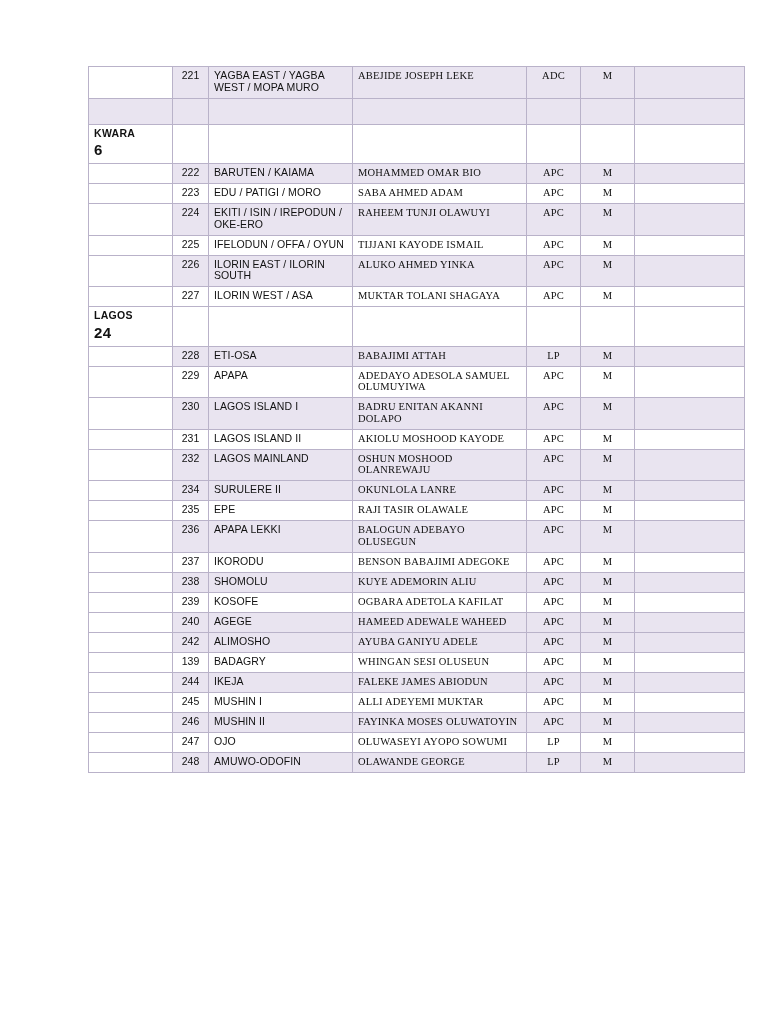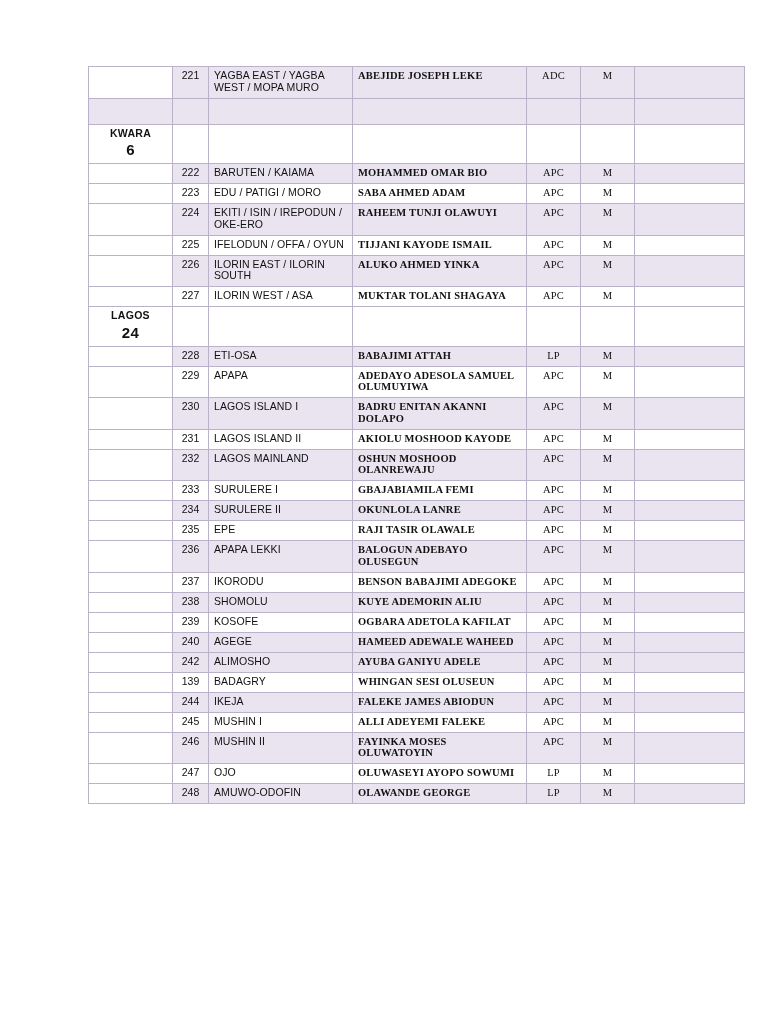--- a/index.html
+++ b/index.html
@@ -38,21 +38,20 @@
   
   col.c-state { width: 84px; }
   col.c-num   { width: 36px; }
   col.c-const { width: 144px; }
   col.c-name  { width: 174px; }
   col.c-party { width: 54px; }
   col.c-sex   { width: 54px; }
   col.c-extra { width: 110px; }
 
   td.state {
-    text-align: center;
     font-family: "Liberation Sans", sans-serif;
     font-weight: bold;
     font-size: 13px;
     letter-spacing: 0.3px;
     padding-top: 5px;
     color: #111;
   }
   td.state .count {
     display: block;
     margin-top: 3px;
@@ -69,21 +68,20 @@
     font-family: "Liberation Sans", sans-serif;
     font-size: 9.5px;
     padding-top: 5px;
     letter-spacing: 0.1px;
   }
   td.name {
     font-family: "Liberation Serif", serif;
     font-size: 11px;
     letter-spacing: 0.2px;
     padding-top: 4px;
-    font-weight: bold;
   }
   td.party, td.sex {
     text-align: center;
     font-family: "Liberation Serif", serif;
     font-size: 11px;
     padding-top: 4px;
     letter-spacing: 0.2px;
   }
   td.extra { }
 
@@ -237,29 +235,20 @@
         </tr>
         <tr class="shade">
           <td class="state statecell-white"></td>
           <td class="num">232</td>
           <td class="const">LAGOS MAINLAND</td>
           <td class="name">OSHUN MOSHOOD OLANREWAJU</td>
           <td class="party">APC</td>
           <td class="sex">M</td>
           <td class="extra"></td>
         </tr>
-        <tr class="plain">
-          <td class="state statecell-white"></td>
-          <td class="num">233</td>
-          <td class="const">SURULERE I</td>
-          <td class="name">GBAJABIAMILA FEMI</td>
-          <td class="party">APC</td>
-          <td class="sex">M</td>
-          <td class="extra"></td>
-        </tr>
         <tr class="shade">
           <td class="state statecell-white"></td>
           <td class="num">234</td>
           <td class="const">SURULERE II</td>
           <td class="name">OKUNLOLA LANRE</td>
           <td class="party">APC</td>
           <td class="sex">M</td>
           <td class="extra"></td>
         </tr>
         <tr class="plain">
@@ -340,21 +329,21 @@
           <td class="const">IKEJA</td>
           <td class="name">FALEKE JAMES ABIODUN</td>
           <td class="party">APC</td>
           <td class="sex">M</td>
           <td class="extra"></td>
         </tr>
         <tr class="plain">
           <td class="state statecell-white"></td>
           <td class="num">245</td>
           <td class="const">MUSHIN I</td>
-          <td class="name">ALLI ADEYEMI FALEKE</td>
+          <td class="name">ALLI ADEYEMI MUKTAR</td>
           <td class="party">APC</td>
           <td class="sex">M</td>
           <td class="extra"></td>
         </tr>
         <tr class="shade">
           <td class="state statecell-white"></td>
           <td class="num">246</td>
           <td class="const">MUSHIN II</td>
           <td class="name">FAYINKA MOSES OLUWATOYIN</td>
           <td class="party">APC</td>

